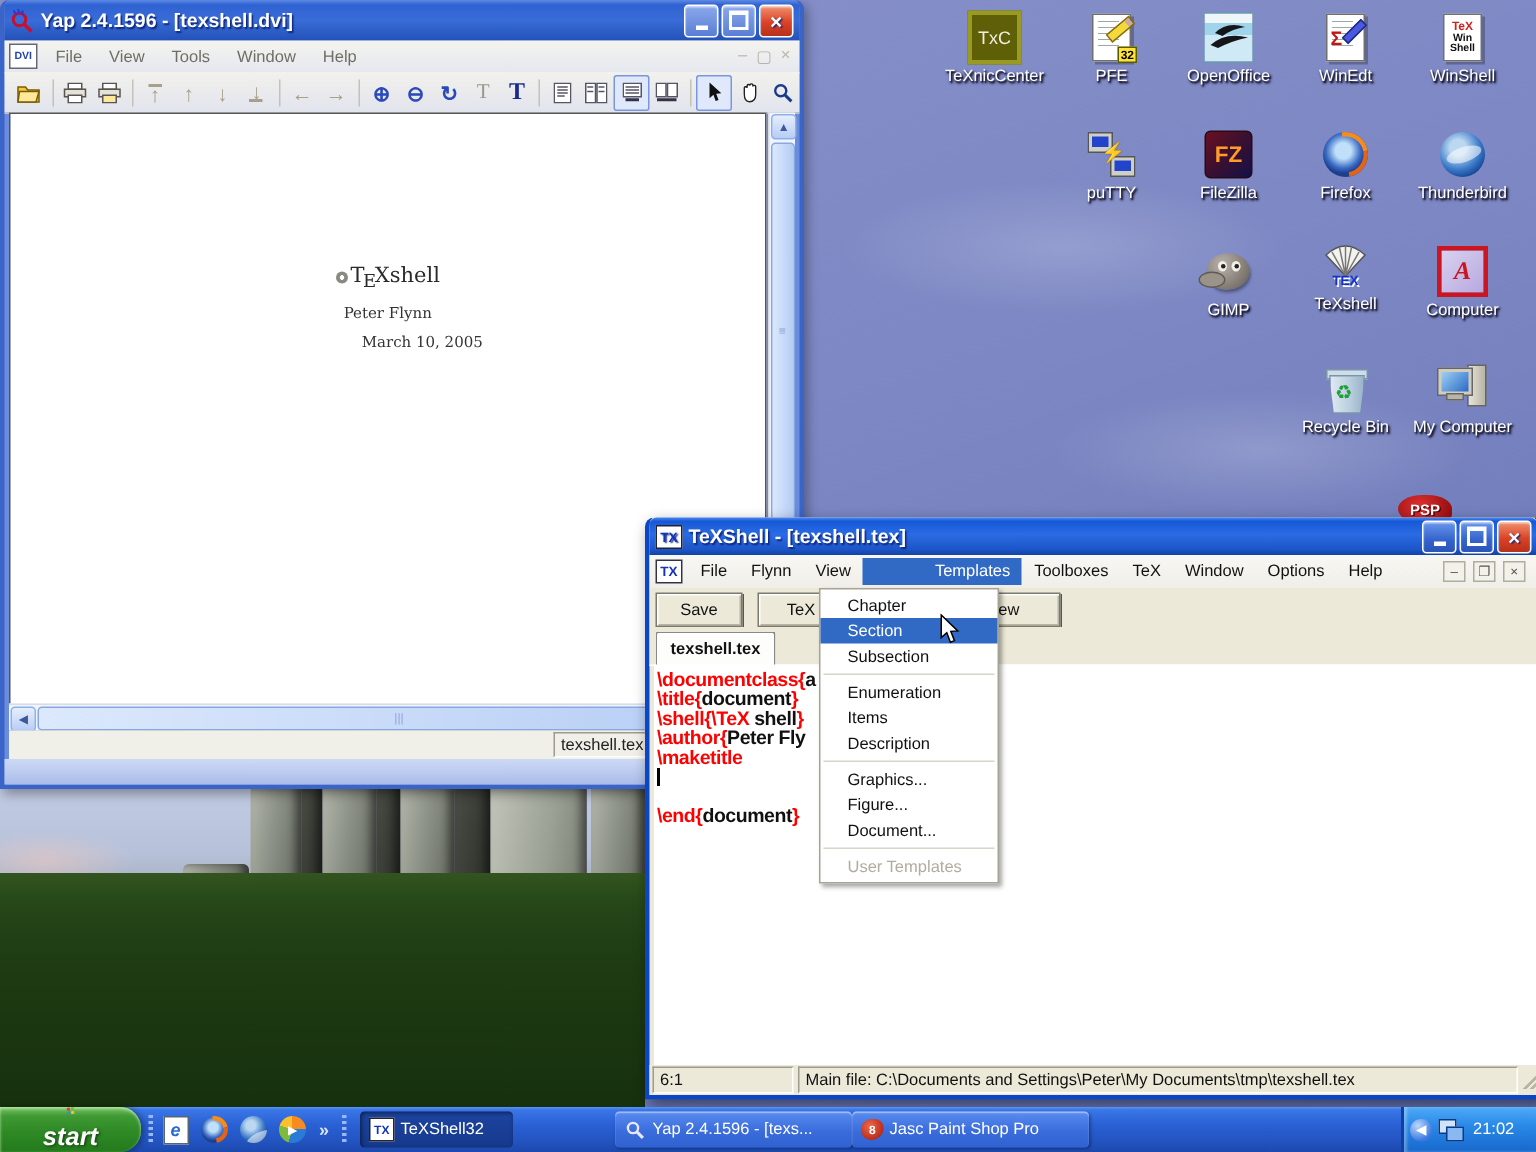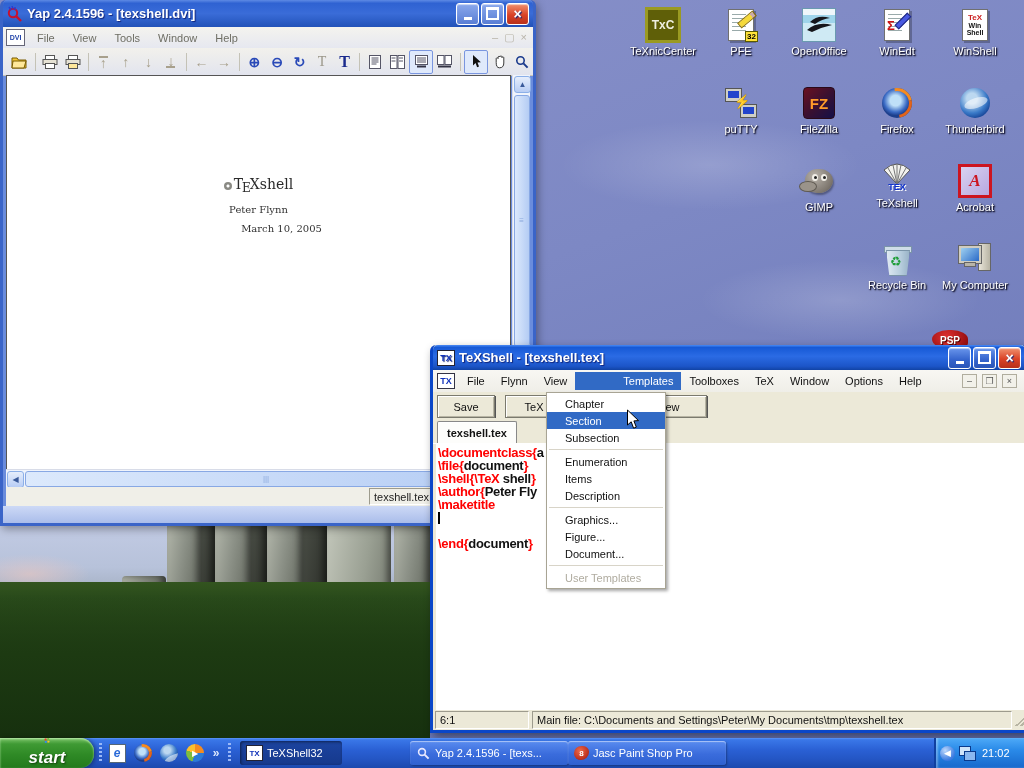--- a/index.html
+++ b/index.html
@@ -17,21 +17,21 @@
   #sh-grass{position:absolute;left:0;top:58px;width:100%;height:160px;
     background:linear-gradient(180deg,#33541f 0%,#24421539 10%,#1d3a12 45%,#16300e 100%),
                linear-gradient(180deg,#2c4f1d,#17300f);}
   .stone{position:absolute;top:0;background:linear-gradient(100deg,#b2b6aa 0%,#8d9288 45%,#63685e 100%);box-shadow:inset -4px 0 6px rgba(0,0,0,.45);}
   .stone.dark{background:linear-gradient(100deg,#4a4e46,#2c2f29);}
 
   
   .dicon{position:absolute;width:78px;text-align:center;cursor:default;}
   .dicon .art{width:36px;height:34px;margin:0 auto;position:relative;display:flex;align-items:center;justify-content:center;}
   .dicon .lbl{margin-top:3px;font-size:11px;color:#fff;text-shadow:1px 1px 1px #1a1a3a, 1px 1px 2px #000;line-height:12px;}
-  .i-txc{width:32px;height:30px;background:#5f5f08;border:3px solid #9a9a22;color:#efefe0;font-weight:bold;font-size:12px;display:flex;align-items:center;justify-content:center;}
+  .i-txc{width:32px;height:30px;background:#5f5f08;border:3px solid #9a9a22;color:#efefe0;font-weight:normal;font-size:12px;display:flex;align-items:center;justify-content:center;}
   .page{width:24px;height:30px;background:#fff;border:1px solid #707070;position:relative;box-shadow:2px 2px 0 rgba(0,0,0,.25);}
   .page .lines{position:absolute;left:3px;top:4px;width:14px;height:20px;
     background:repeating-linear-gradient(180deg,#9aa 0 1px,transparent 1px 4px);}
   .pencil{position:absolute;width:18px;height:5px;background:linear-gradient(90deg,#f5d93a 80%,#caa 80%);border:1px solid #8a6d00;transform:rotate(-40deg);right:-4px;top:6px;}
   .badge32{position:absolute;right:-5px;bottom:-2px;background:#ffe23a;border:1px solid #5a5a00;color:#000;font-size:8px;font-weight:bold;padding:0 1px;}
   .i-oo{width:32px;height:32px;background:linear-gradient(180deg,#eef6fa 0 20%,#9fd4ea 20% 45%,#cfeaf4 45% 100%);border:1px solid #6a9ab0;}
   .i-sigma{position:absolute;left:2px;top:8px;color:#cc1111;font-weight:bold;font-size:13px;}
   .pen-blue{position:absolute;width:16px;height:4px;background:#4a5ae0;border:1px solid #222a80;transform:rotate(-45deg);right:-3px;top:8px;}
   .ws-tex{color:#cc2222;font-weight:bold;font-size:8px;line-height:8px;}
   .ws-sub{color:#111;font-weight:bold;font-size:7px;line-height:7px;}
@@ -276,21 +276,21 @@
         <path d="M17 22 L8 6 M17 22 L13 3 M17 22 L17 2 M17 22 L21 3 M17 22 L26 6" stroke="#777" fill="none"></path>
       </svg>
       <span style="color:#1133cc;font-weight:bold;font-size:9px;margin-top:-4px;text-shadow:1px 1px 0 #fff;">TEX</span>
     </div>
     <div class="lbl">TeXshell</div>
   </div>
   <div class="dicon" style="left:936px;top:164px;">
     <div class="art">
         <div class="i-acr">A</div>
       </div>
-    <div class="lbl">Acrobat</div>
+    <div class="lbl">Computer</div>
   </div>
 
   <div class="dicon" style="left:858px;top:242px;">
     <div class="art">
         <div class="i-bin">
       <div class="lid"></div>
           <div class="body"></div>
           <span class="rec">♻</span>
     </div>
       </div>
@@ -509,21 +509,21 @@
       <div class="cbtn" style="left:72px;width:56px;">TeX</div>
       <div class="cbtn" style="left:180px;width:92px;">Preview</div>
     </div>
 
     <div id="ts-tabrow">
       <div id="ts-tab">texshell.tex</div>
     </div>
 
     <div id="ts-editor">
       <div class="eline"><span class="cmd">\documentclass{</span><span class="txt">a</span></div>
-      <div class="eline"><span class="cmd">\file{</span><span class="txt">document</span><span class="cmd">}</span></div>
+      <div class="eline"><span class="cmd">\title{</span><span class="txt">document</span><span class="cmd">}</span></div>
       <div class="eline"><span class="cmd">\shell{\TeX</span><span class="txt"> shell</span><span class="cmd">}</span></div>
       <div class="eline"><span class="cmd">\author{</span><span class="txt">Peter Fly</span></div>
       <div class="eline"><span class="cmd">\maketitle</span></div>
       <div class="eline"><span class="caret"></span></div>
       <div class="eline"></div>
       <div class="eline"><span class="cmd">\end{</span><span class="txt">document</span><span class="cmd">}</span></div>
     </div>
 
     <div id="tmenu">
       <div class="item">Chapter</div>

